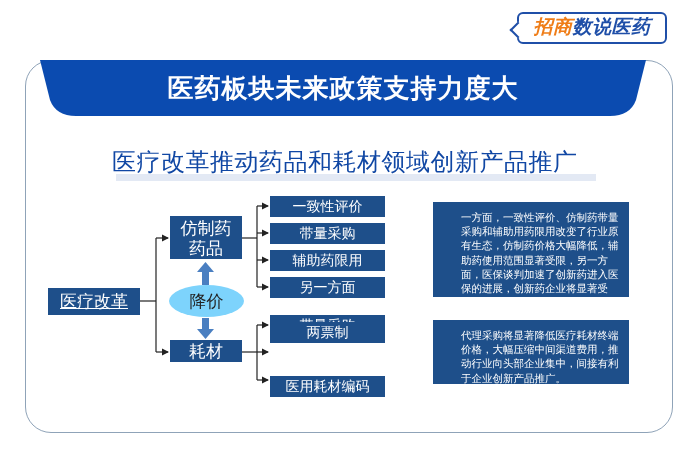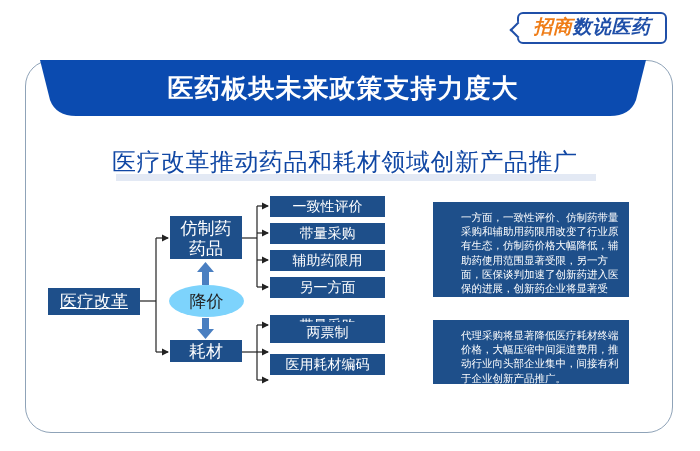--- a/index.html
+++ b/index.html
@@ -126,16 +126,16 @@
 
 <div class="ellipse">降价</div>
 
 <div class="box leaf" style="top:196px">一致性评价</div>
 <div class="box leaf" style="top:223px">带量采购</div>
 <div class="box leaf" style="top:250px">辅助药限用</div>
 <div class="box leaf" style="top:277px">另一方面</div>
 
 <div class="box leaf" style="top:315px">带量采购</div>
 <div class="box leaf" style="top:322px">两票制</div>
-<div class="box leaf" style="top:354px">医用耗材编码</div>
+<div class="box leaf" style="top:376px">医用耗材编码</div>
 
 <div class="note note1">一方面，一致性评价、仿制药带量采购和辅助用药限用改变了行业原有生态，仿制药价格大幅降低，辅助药使用范围显著受限，另一方面，医保谈判加速了创新药进入医保的进展，创新药企业将显著受益。</div>
 <div class="note note2">代理采购将显著降低医疗耗材终端价格，大幅压缩中间渠道费用，推动行业向头部企业集中，间接有利于企业创新产品推广。</div>
 
 </body></html>

